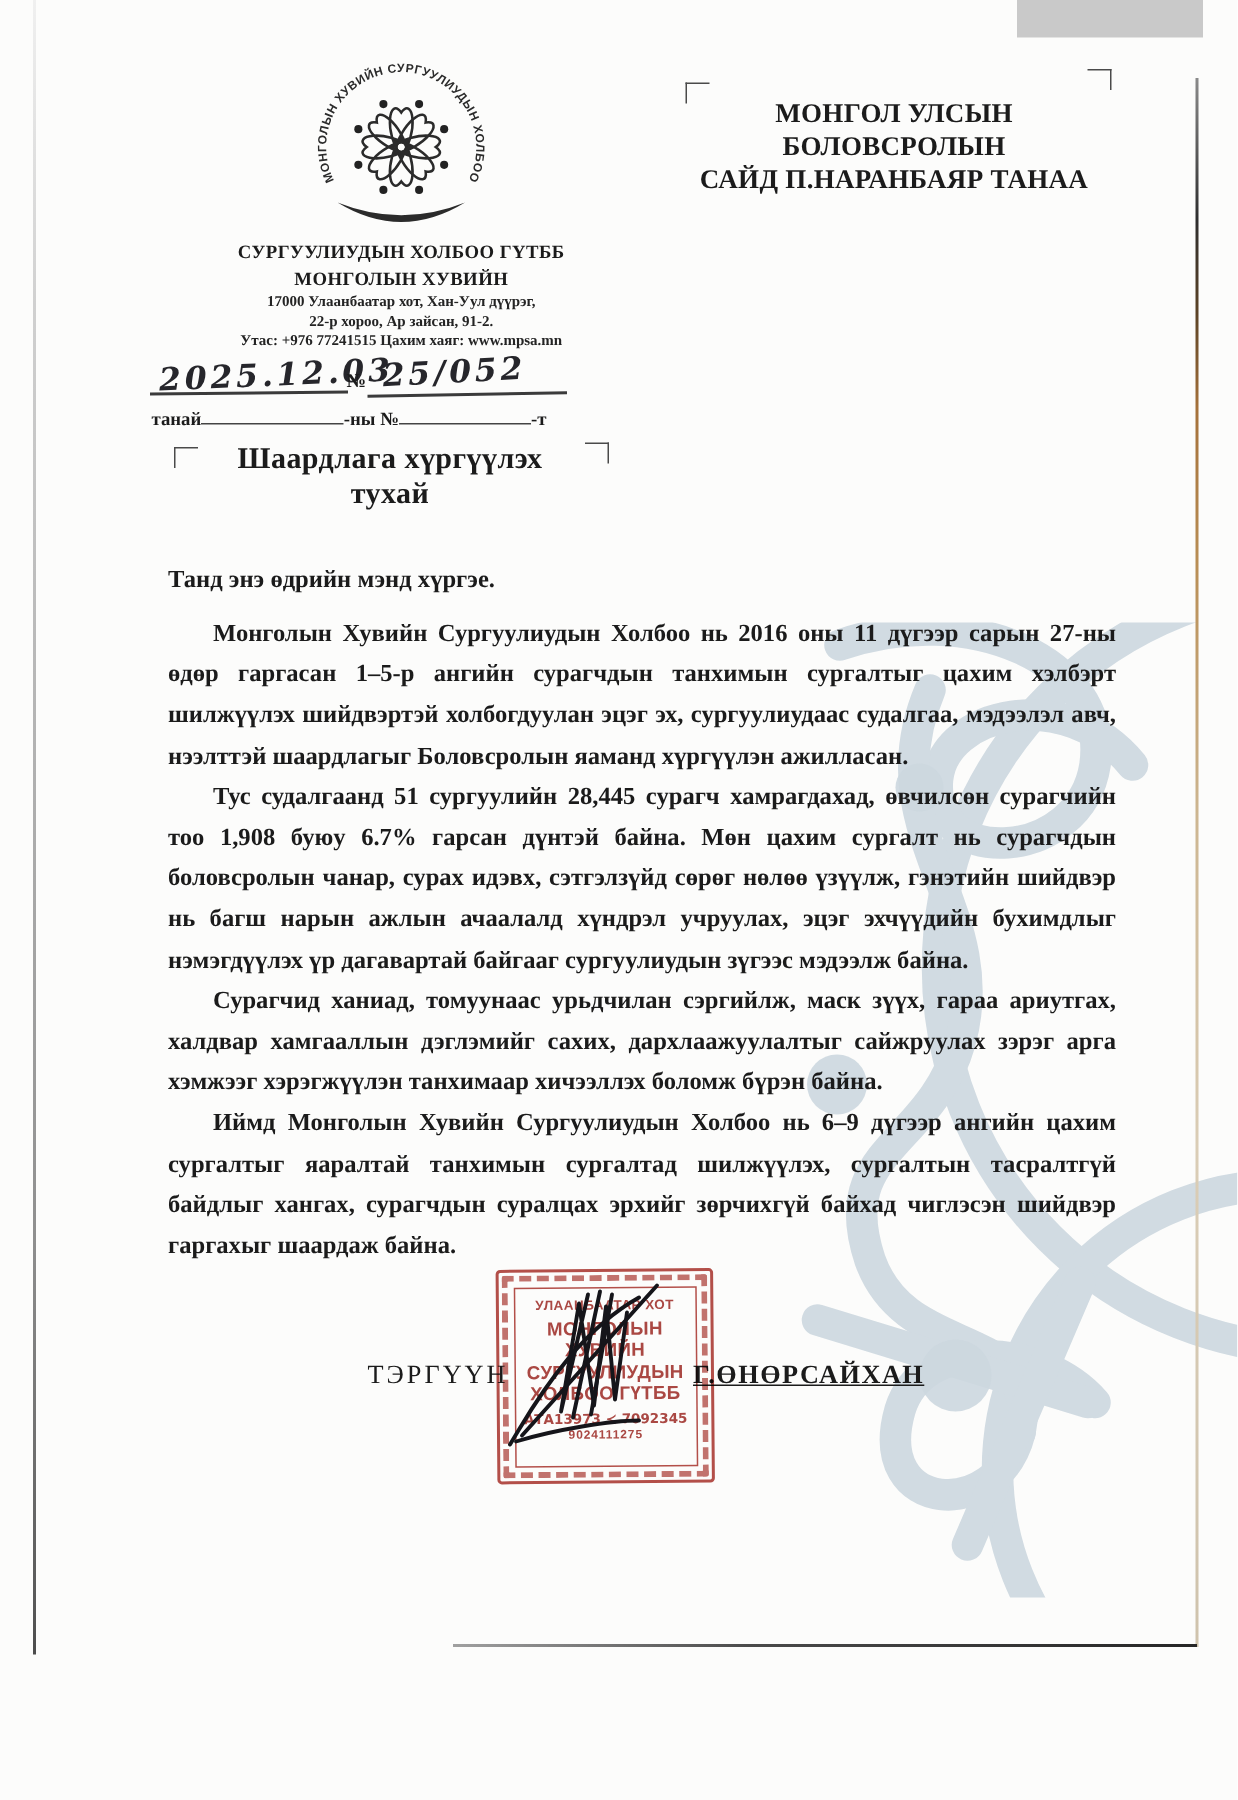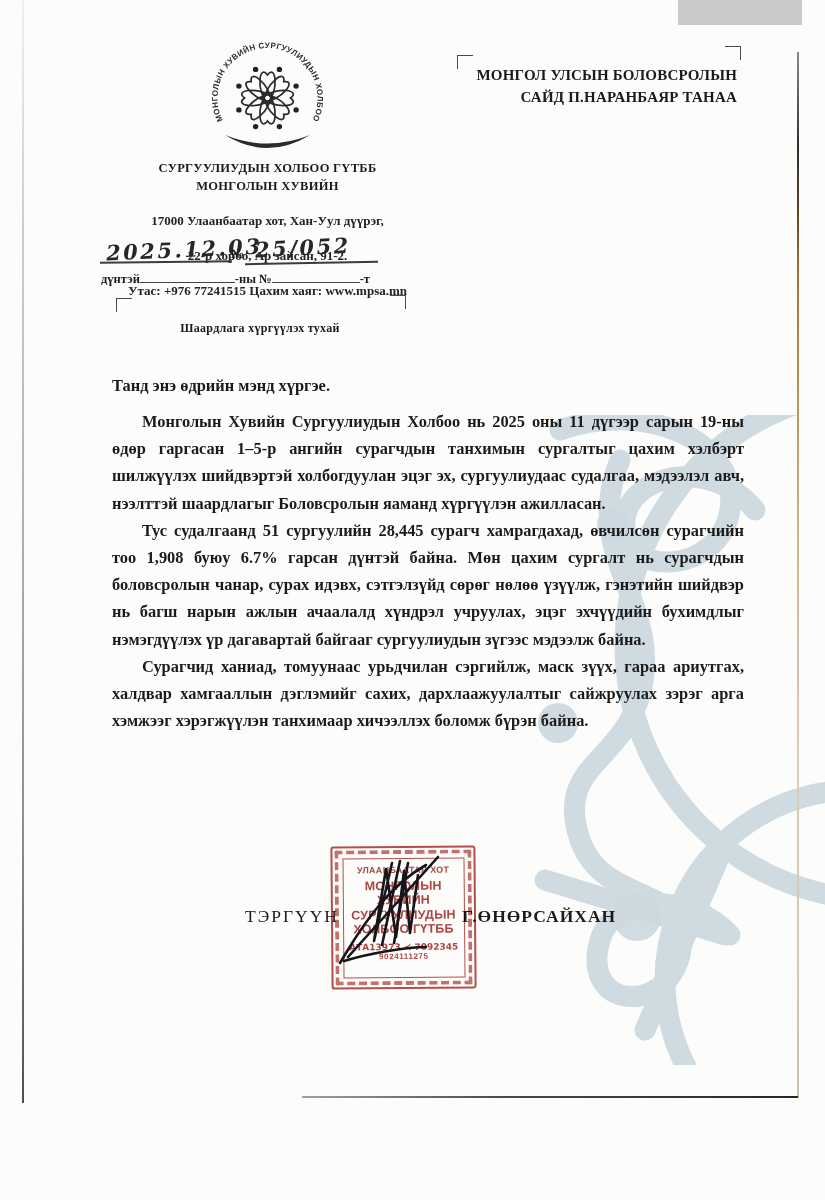--- a/index.html
+++ b/index.html
@@ -15,57 +15,57 @@
   .right-edge { position:absolute; left:797px; top:52px; width:2.4px; height:1046px; z-index:7;
                 background:linear-gradient(#8a8a8a, #2e2e2e 9%, #5c4326 15%, #a5713a 21%, #b98e55 31%, #cdb691 47%, #dacdb6 68%, #cfc3ad 100%); }
   .bottom-edge{ position:absolute; left:302px; top:1096px; width:496px; height:2.2px; z-index:7;
                 background:linear-gradient(90deg,#a0a0a0,#4a4a4a 40%,#262626); }
   
   .watermark { position:absolute; left:525px; top:415px; z-index:1; }
   
   .letterhead { position:absolute; left:100px; top:40px; width:335px; text-align:center; z-index:2; }
   .logo-svg   { display:block; margin:0 auto 3px auto; }
   .org-line   { font-size:12.5px; font-weight:bold; letter-spacing:.3px; margin-top:3px; }
-  .addr-line  { font-size:13px; font-weight:bold; margin-top:19px; color:#242424; }
+  .addr-line  { font-size:10px; font-weight:bold; margin-top:2px; color:#242424; }
   
-  .recipient { position:absolute; left:455px; top:64px; width:282px; text-align:right;
-               font-weight:bold; font-size:15px; line-height:22px; letter-spacing:.2px; z-index:2; }
+  .recipient { position:absolute; left:455px; top:64px; width:282px; text-align:center;
+               font-weight:bold; font-size:18px; line-height:22px; letter-spacing:.2px; z-index:2; }
   .cm { position:absolute; width:15px; height:13px; z-index:2; }
   .cm-tl { border-left:1.6px solid #4a4a4a; border-top:1.6px solid #4a4a4a; }
   .cm-tr { border-right:1.6px solid #4a4a4a; border-top:1.6px solid #4a4a4a; }
   
   .hand { position:absolute; font-family:"DejaVu Serif", serif; font-style:italic; font-weight:bold;
           font-size:21px; letter-spacing:2.5px; color:#26262b; z-index:2; white-space:nowrap; }
   .rule { position:absolute; height:1.5px; background:#3b3b3b; z-index:2; }
   .no-sign { position:absolute; left:231px; top:246px; font-size:13px; font-weight:bold; z-index:2; }
   .your-ref { position:absolute; left:101px; top:272px; font-size:12.5px; font-weight:bold; z-index:2; }
   .blank { display:inline-block; border-bottom:1.2px solid #444; height:10px; }
   
-  .subject { position:absolute; left:135px; top:321px; width:250px; text-align:center;
-             font-weight:bold; font-size:12px; letter-spacing:.3px; z-index:2; }
+  .subject { position:absolute; left:135px; top:295px; width:250px; text-align:center;
+             font-weight:bold; font-size:20px; letter-spacing:.3px; z-index:2; }
   .greeting { position:absolute; left:112px; top:376px; font-size:16.4px; font-weight:bold; z-index:2;text-align:center; }
   .body-text { position:absolute; left:112px; top:408px; width:632px; font-size:16.4px;
                line-height:27.2px; font-weight:bold; text-align:justify; z-index:2; }
   .body-text p { margin:0; text-indent:30px; }
   
   .stamp { position:absolute; left:331px; top:846px; width:141px; height:139px;
            border:2.5px solid #b0423c; border-radius:3px; z-index:3;
            mix-blend-mode:multiply; opacity:.93; transform:rotate(-.5deg); }
   .stamp-pattern { position:absolute; inset:2px; border:4.5px dashed #b0423c; border-radius:2px; opacity:.8; }
   .stamp-inner { position:absolute; inset:9.5px; border:1.5px solid #b0423c; text-align:center;
                  color:#a63b36; font-family:"Liberation Sans", sans-serif; }
   .stamp-city { font-size:9px; font-weight:bold; margin-top:6px; letter-spacing:.3px; }
   .stamp-org  { font-size:12.5px; font-weight:bold; line-height:14.5px; letter-spacing:.2px; }
   .stamp-org-wrap { margin-top:4px; }
   .stamp-reg1 { font-size:9px; font-weight:bold; margin-top:5px; font-family:"DejaVu Sans", sans-serif; }
   .stamp-reg2 { font-size:8px; font-weight:bold; letter-spacing:.6px; }
   
   .scribble { position:absolute; left:330px; top:845px; z-index:4; }
   .signer-title { position:absolute; left:245px; top:906px; font-size:17.5px; font-weight:normal; letter-spacing:2px; z-index:2; }
-  .signer-name  { position:absolute; left:462px; top:906px; font-size:17.5px; font-weight:bold; letter-spacing:1px; z-index:2; }
+  .signer-name  { position:absolute; left:462px; top:906px; font-size:17.5px; font-weight:bold; letter-spacing:1px; z-index:2;text-decoration:underline; }
 </style>
 </head>
 <body>
 
 <div class="page">
 
   <svg class="watermark" width="300" height="650" viewBox="0 0 300 650">
     <g fill="none" stroke="#ccd7df" stroke-width="21" stroke-linecap="round" opacity="0.9">
       <circle cx="355" cy="230" r="255"></circle>
       <circle cx="330" cy="565" r="190"></circle>
@@ -131,32 +131,33 @@
     <div>САЙД П.НАРАНБАЯР ТАНАА</div>
   </div>
 
   <div class="hand" style="left:106px; top:237px; transform:rotate(-2.5deg);">2025.12.03</div>
   <div class="rule" style="left:100px; top:261px; width:132px; transform:rotate(-.6deg);"></div>
   <div class="no-sign">№</div>
   <div class="hand" style="left:255px; top:235px; transform:rotate(-3deg);">25/052</div>
   <div class="rule" style="left:245px; top:262px; width:133px; transform:rotate(-1deg);"></div>
 
   <div class="your-ref">
-    <span>дүнтэй</span><span class="blank" style="width:95px;"></span><span>-ны №</span><span class="blank" style="width:88px;"></span><span>-т</span>
+    <span>танай</span><span class="blank" style="width:95px;"></span><span>-ны №</span><span class="blank" style="width:88px;"></span><span>-т</span>
   </div>
 
   <div class="cm cm-tl" style="left:116px; top:298px;"></div>
   <div class="cm cm-tr" style="left:390px; top:295px;"></div>
   <div class="subject">Шаардлага хүргүүлэх тухай</div>
 
   <div class="greeting">Танд энэ өдрийн мэнд хүргэе.</div>
   <div class="body-text">
-    <p>Монголын Хувийн Сургуулиудын Холбоо нь 2025 оны 11 дүгээр сарын 19-ны өдөр гаргасан 1–5-р ангийн сурагчдын танхимын сургалтыг цахим хэлбэрт шилжүүлэх шийдвэртэй холбогдуулан эцэг эх, сургуулиудаас судалгаа, мэдээлэл авч, нээлттэй шаардлагыг Боловсролын яаманд хүргүүлэн ажилласан.</p>
+    <p>Монголын Хувийн Сургуулиудын Холбоо нь 2016 оны 11 дүгээр сарын 27-ны өдөр гаргасан 1–5-р ангийн сурагчдын танхимын сургалтыг цахим хэлбэрт шилжүүлэх шийдвэртэй холбогдуулан эцэг эх, сургуулиудаас судалгаа, мэдээлэл авч, нээлттэй шаардлагыг Боловсролын яаманд хүргүүлэн ажилласан.</p>
     <p>Тус судалгаанд 51 сургуулийн 28,445 сурагч хамрагдахад, өвчилсөн сурагчийн тоо 1,908 буюу 6.7% гарсан дүнтэй байна. Мөн цахим сургалт нь сурагчдын боловсролын чанар, сурах идэвх, сэтгэлзүйд сөрөг нөлөө үзүүлж, гэнэтийн шийдвэр нь багш нарын ажлын ачаалалд хүндрэл учруулах, эцэг эхчүүдийн бухимдлыг нэмэгдүүлэх үр дагавартай байгааг сургуулиудын зүгээс мэдээлж байна.</p>
     <p>Сурагчид ханиад, томуунаас урьдчилан сэргийлж, маск зүүх, гараа ариутгах, халдвар хамгааллын дэглэмийг сахих, дархлаажуулалтыг сайжруулах зэрэг арга хэмжээг хэрэгжүүлэн танхимаар хичээллэх боломж бүрэн байна.</p>
+    <p>Иймд Монголын Хувийн Сургуулиудын Холбоо нь 6–9 дүгээр ангийн цахим сургалтыг яаралтай танхимын сургалтад шилжүүлэх, сургалтын тасралтгүй байдлыг хангах, сурагчдын суралцах эрхийг зөрчихгүй байхад чиглэсэн шийдвэр гаргахыг шаардаж байна.</p>
   </div>
 
   <div class="signer-title">ТЭРГҮҮН</div>
   <div class="signer-name">Г.ӨНӨРСАЙХАН</div>
 
   <div class="stamp">
     <div class="stamp-pattern"></div>
     <div class="stamp-inner">
       <div class="stamp-city">УЛААНБААТАР ХОТ</div>
       <div class="stamp-org-wrap">

